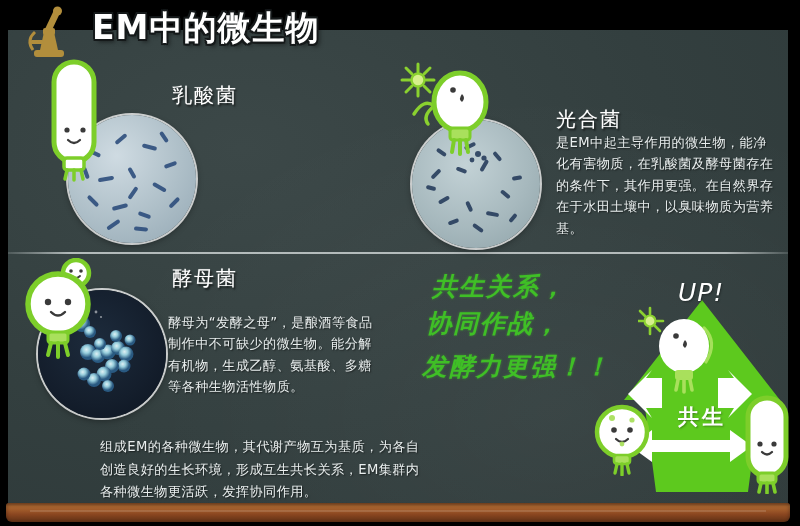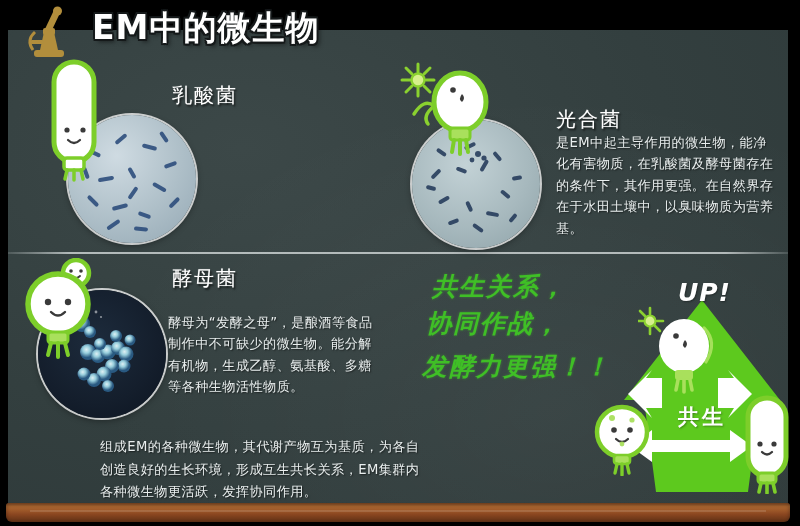--- a/index.html
+++ b/index.html
@@ -96,21 +96,21 @@
 
   
   #upgroup{position:absolute;left:600px;top:282px;width:196px;height:210px;}
   #sym-label{
     position:absolute;left:60px;top:121px;width:84px;text-align:center;
     color:#ffffff;font-size:21px;font-weight:bold;letter-spacing:3px;
     text-shadow:1px 1px 2px rgba(0,0,0,.35);
   }
   #up-label{
     position:absolute;left:78px;top:-4px;
-    color:#ffffff;font-size:25px;font-weight:bold;font-style:italic;
+    color:#ffffff;font-size:25px;font-weight:normal;font-style:italic;
     letter-spacing:1px;text-shadow:1px 1px 2px rgba(0,0,0,.35);
   }
 </style>
 </head>
 <body>
 
 <div id="poster">
 
   <div id="board">
     <div class="divider" style="top:222px;"></div>

